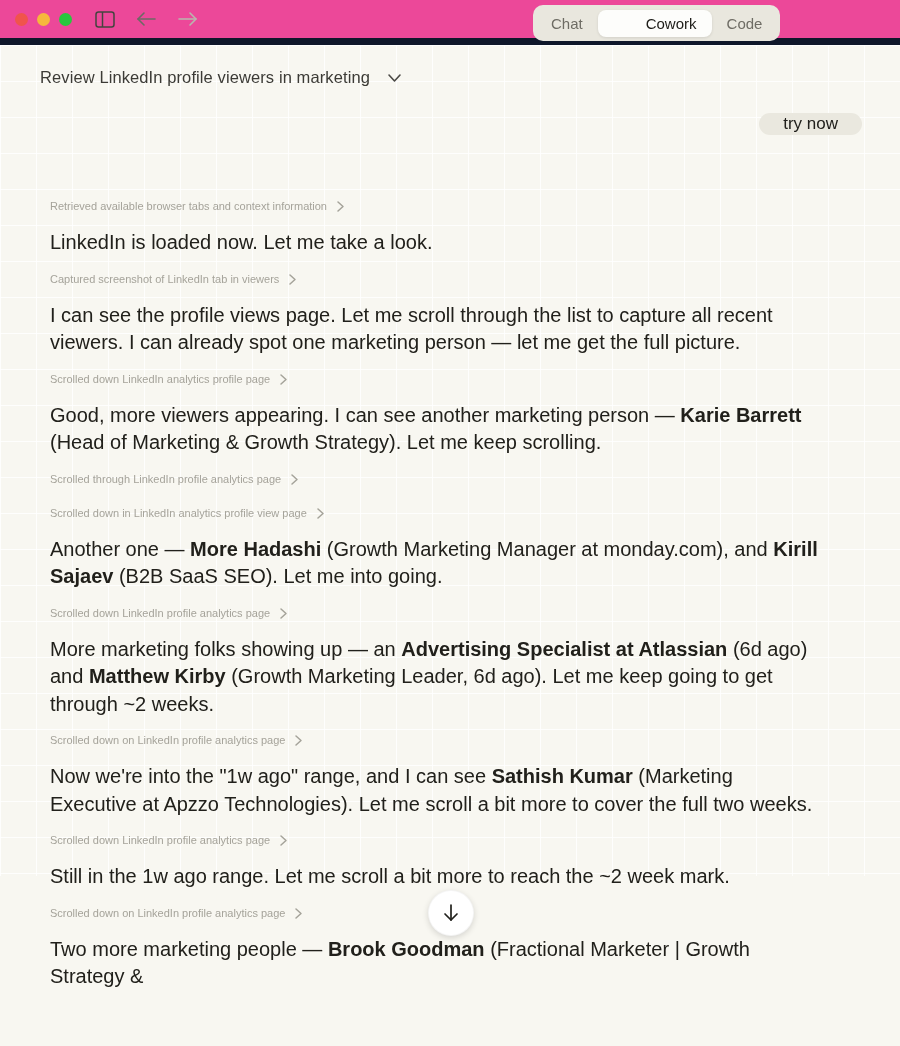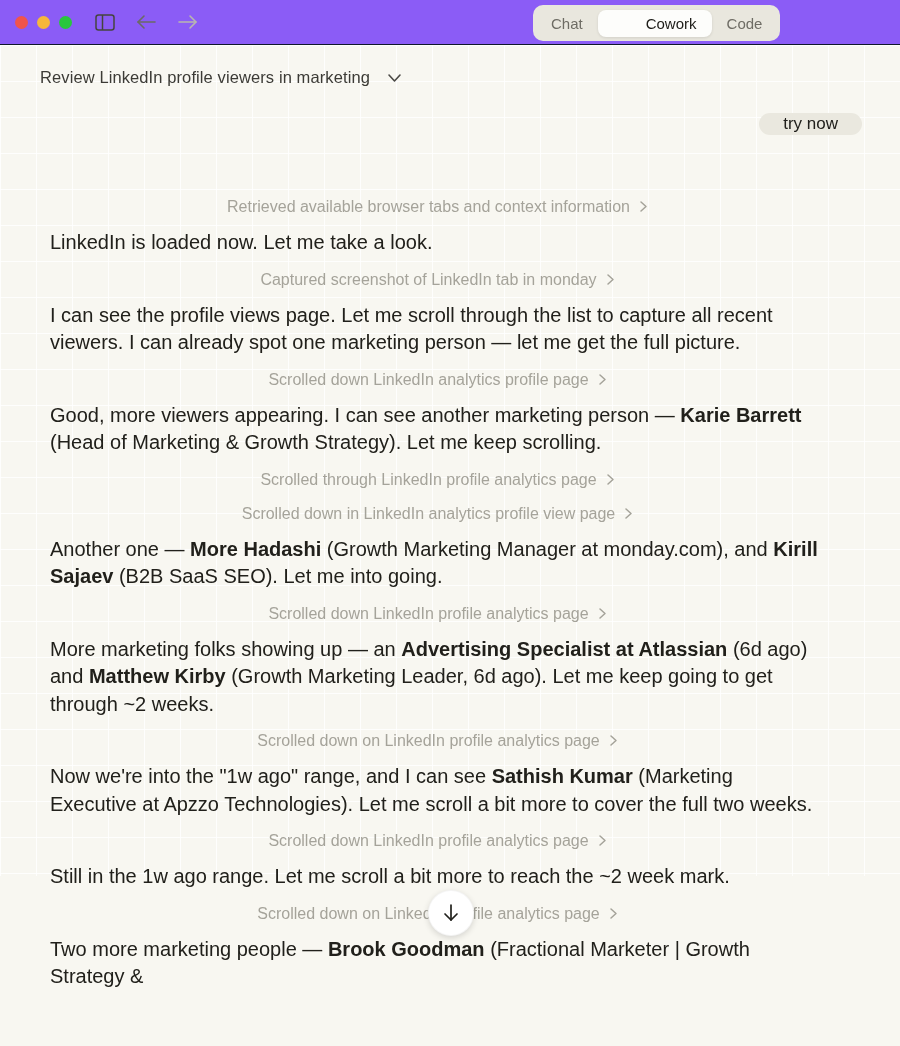--- a/index.html
+++ b/index.html
@@ -6,22 +6,22 @@
   html,body { width:900px; height:1046px; overflow:hidden; }
   body {
     font-family:"Liberation Sans", sans-serif;
     background:#f8f7f1;
     color:#21201b;
   }
   
   .topbar {
     position:relative;
     height:45px;
-    background:#8b5cf6;
-    border-bottom:1px solid #0f172a;
+    background:#ec4899;
+    border-bottom:7px solid #0f172a;
     display:flex;
     align-items:center;
   }
   .traffic { display:flex; gap:9px; margin-left:15px; }
   .light { width:13px; height:13px; border-radius:50%; }
   .light.red   { background:#f0544c; }
   .light.yellow{ background:#f6b73c; }
   .light.green { background:#28c73e; }
   .tb-icon { display:flex; align-items:center; justify-content:center; background:none; border:none; cursor:pointer; }
   .sidebar-toggle { margin-left:23px; }
@@ -69,24 +69,23 @@
   .user-bubble {
     background:#eae8df;
     border-radius:15px;
     padding:1px 24px;
     font-size:17px; color:#21201c;
   }
   .conversation { margin:60px 0 0 50px; width:775px; }
   .tool-line {
     position:relative;
     display:flex; align-items:center;
-    font-size:16px; line-height:23px; color:#a5a39a;
+    font-size:11px; line-height:23px; color:#a5a39a;
     margin-bottom:11px;
     cursor:pointer;
-    justify-content:center;
   }
   .tool-line .chev { margin-left:9px; display:flex; }
   .message {
     font-family:Liberation Sans, sans-serif;
     font-size:20px; line-height:27.5px; color:#21201b;
     margin-bottom:11px;
   }
   .message b { font-weight:700; }
   .scroll-btn {
     position:absolute;
@@ -152,21 +151,21 @@
       <div class="tool-line">
         <span>Retrieved available browser tabs and context information</span>
         <span class="chev">
           <svg width="9" height="13" viewBox="0 0 9 13" fill="none" stroke="#a5a39a" stroke-width="1.5" stroke-linecap="round" stroke-linejoin="round">
             <polyline points="2,2 7,6.5 2,11"></polyline>
           </svg>
         </span>
       </div>
       <div class="message"><span>LinkedIn is loaded now. Let me take a look.</span></div>
       <div class="tool-line">
-        <span>Captured screenshot of LinkedIn tab in monday</span>
+        <span>Captured screenshot of LinkedIn tab in viewers</span>
         <span class="chev">
           <svg width="9" height="13" viewBox="0 0 9 13" fill="none" stroke="#a5a39a" stroke-width="1.5" stroke-linecap="round" stroke-linejoin="round">
             <polyline points="2,2 7,6.5 2,11"></polyline>
           </svg>
         </span>
       </div>
       <div class="message"><span>I can see the profile views page. Let me scroll through the list to capture all recent viewers. I can already spot one marketing person — let me get the full picture.</span></div>
       <div class="tool-line">
         <span>Scrolled down LinkedIn analytics profile page</span>
         <span class="chev">

